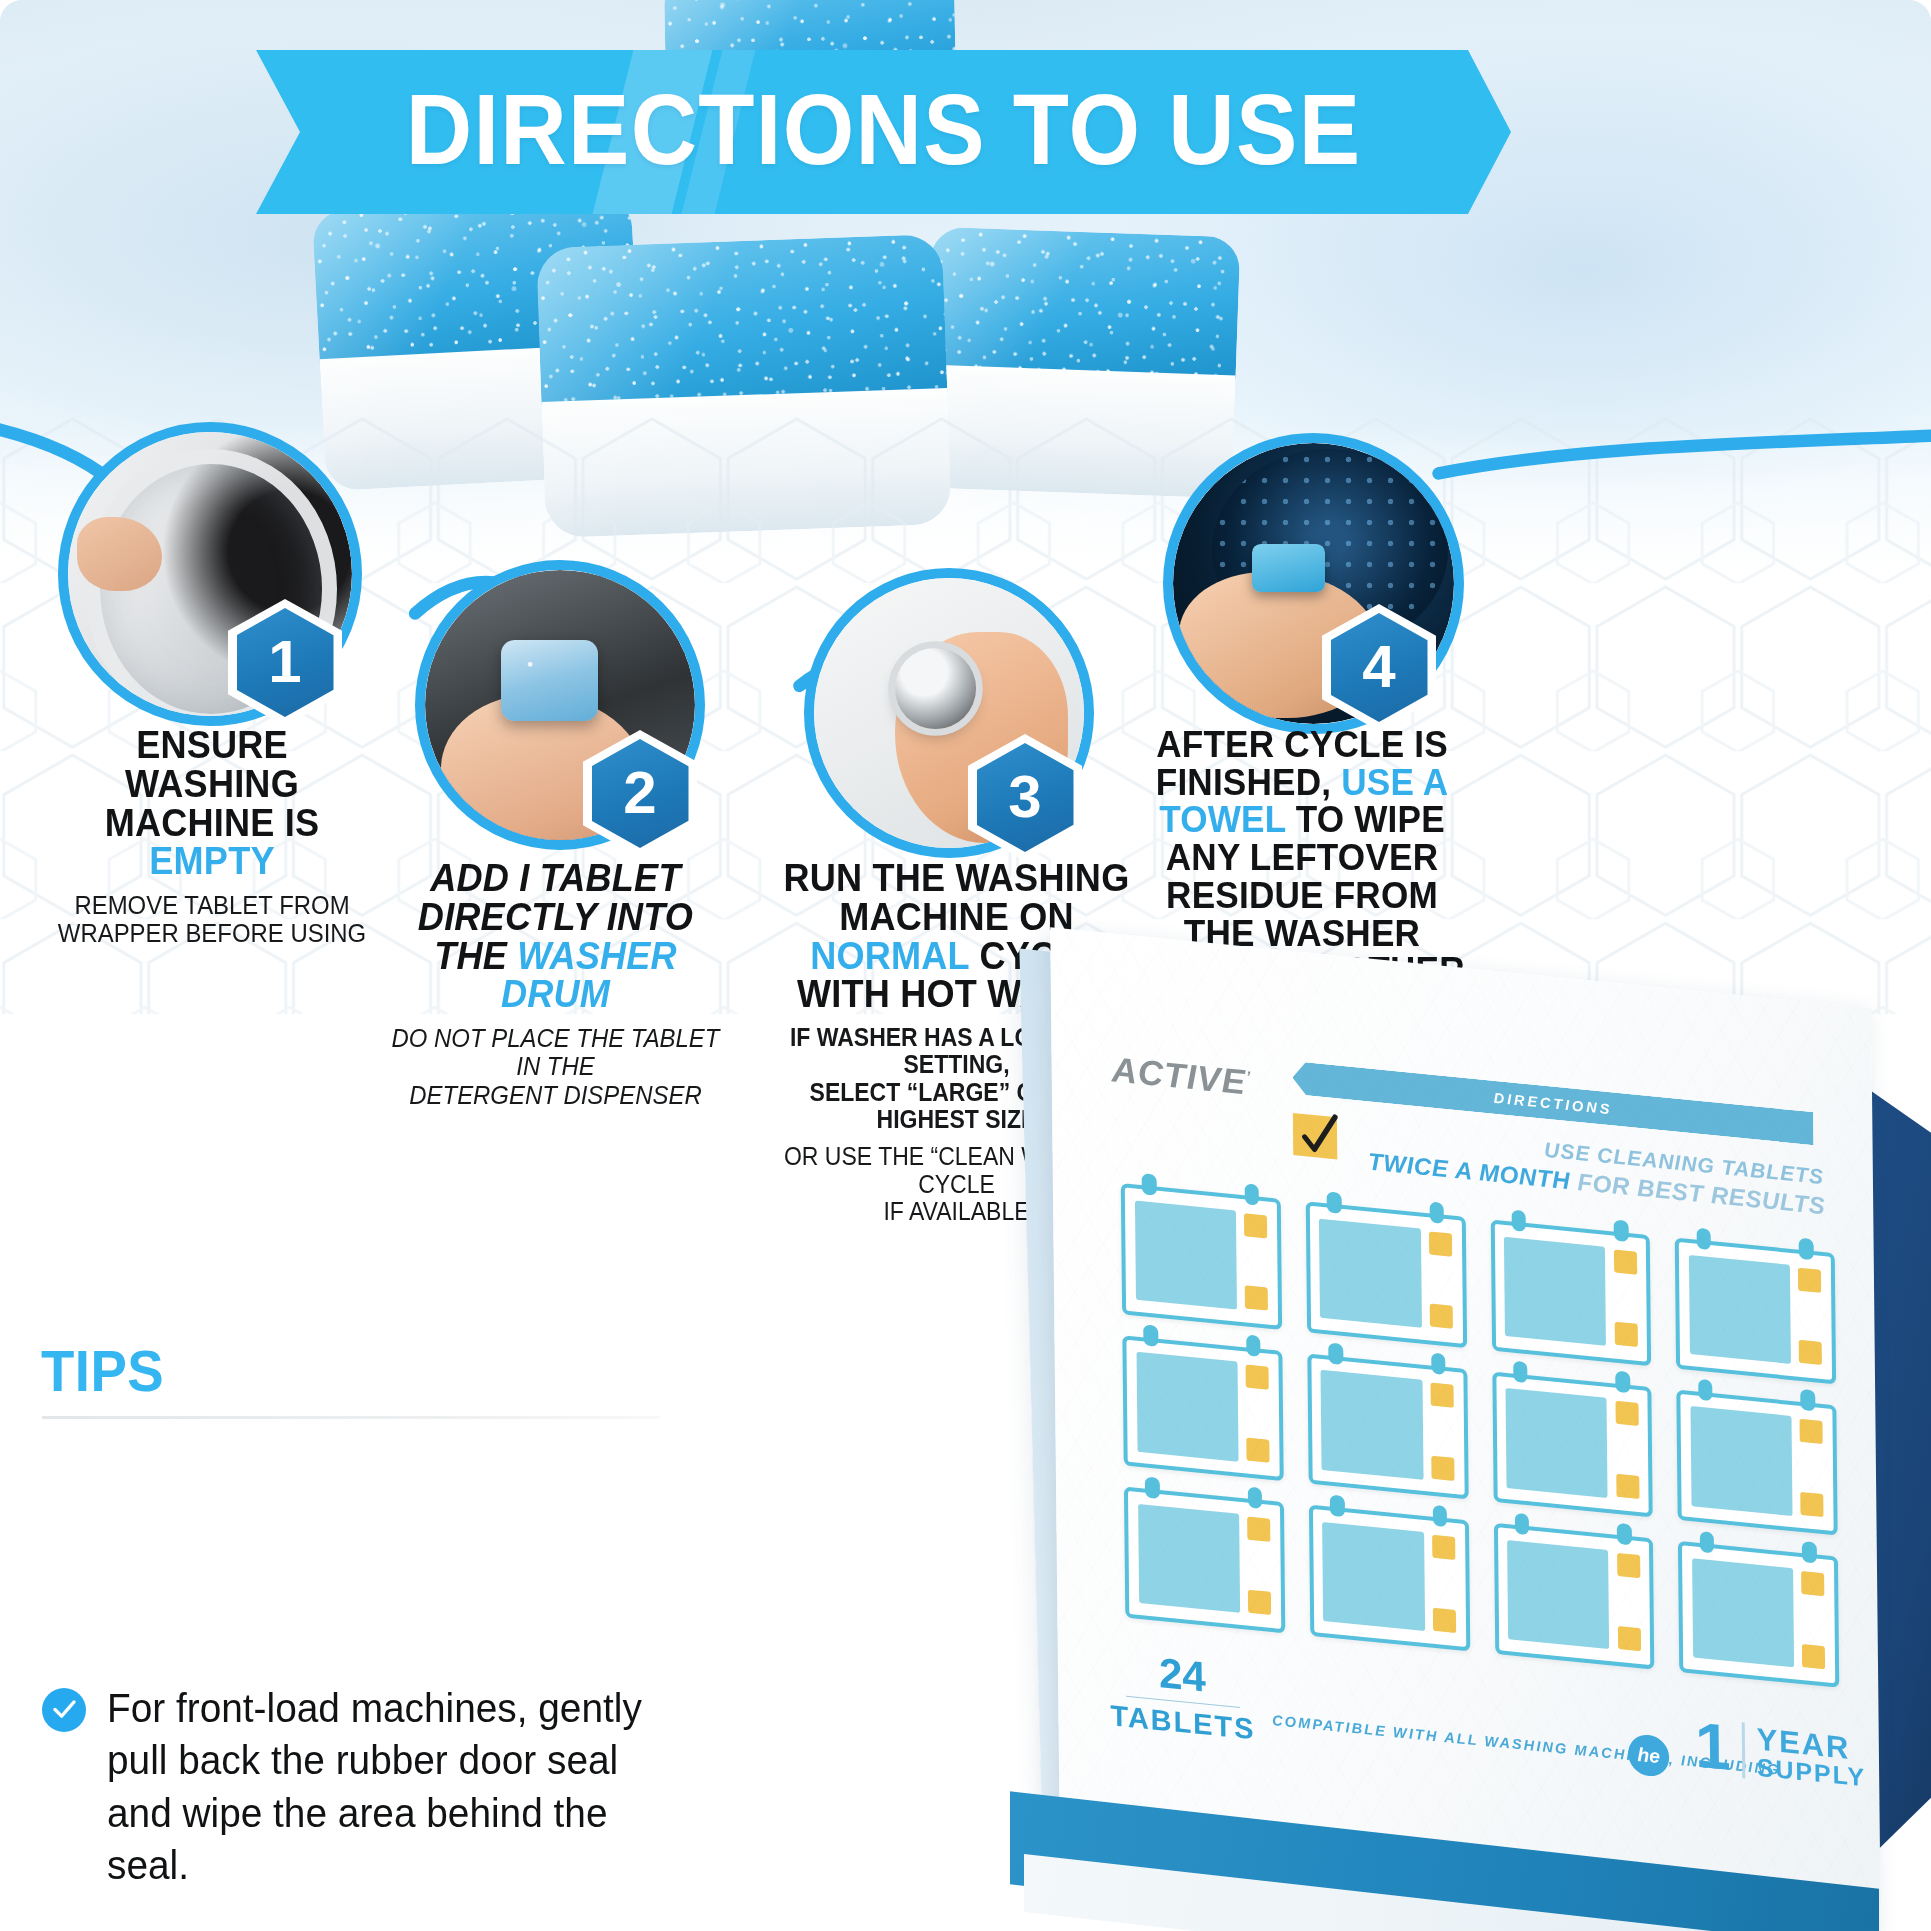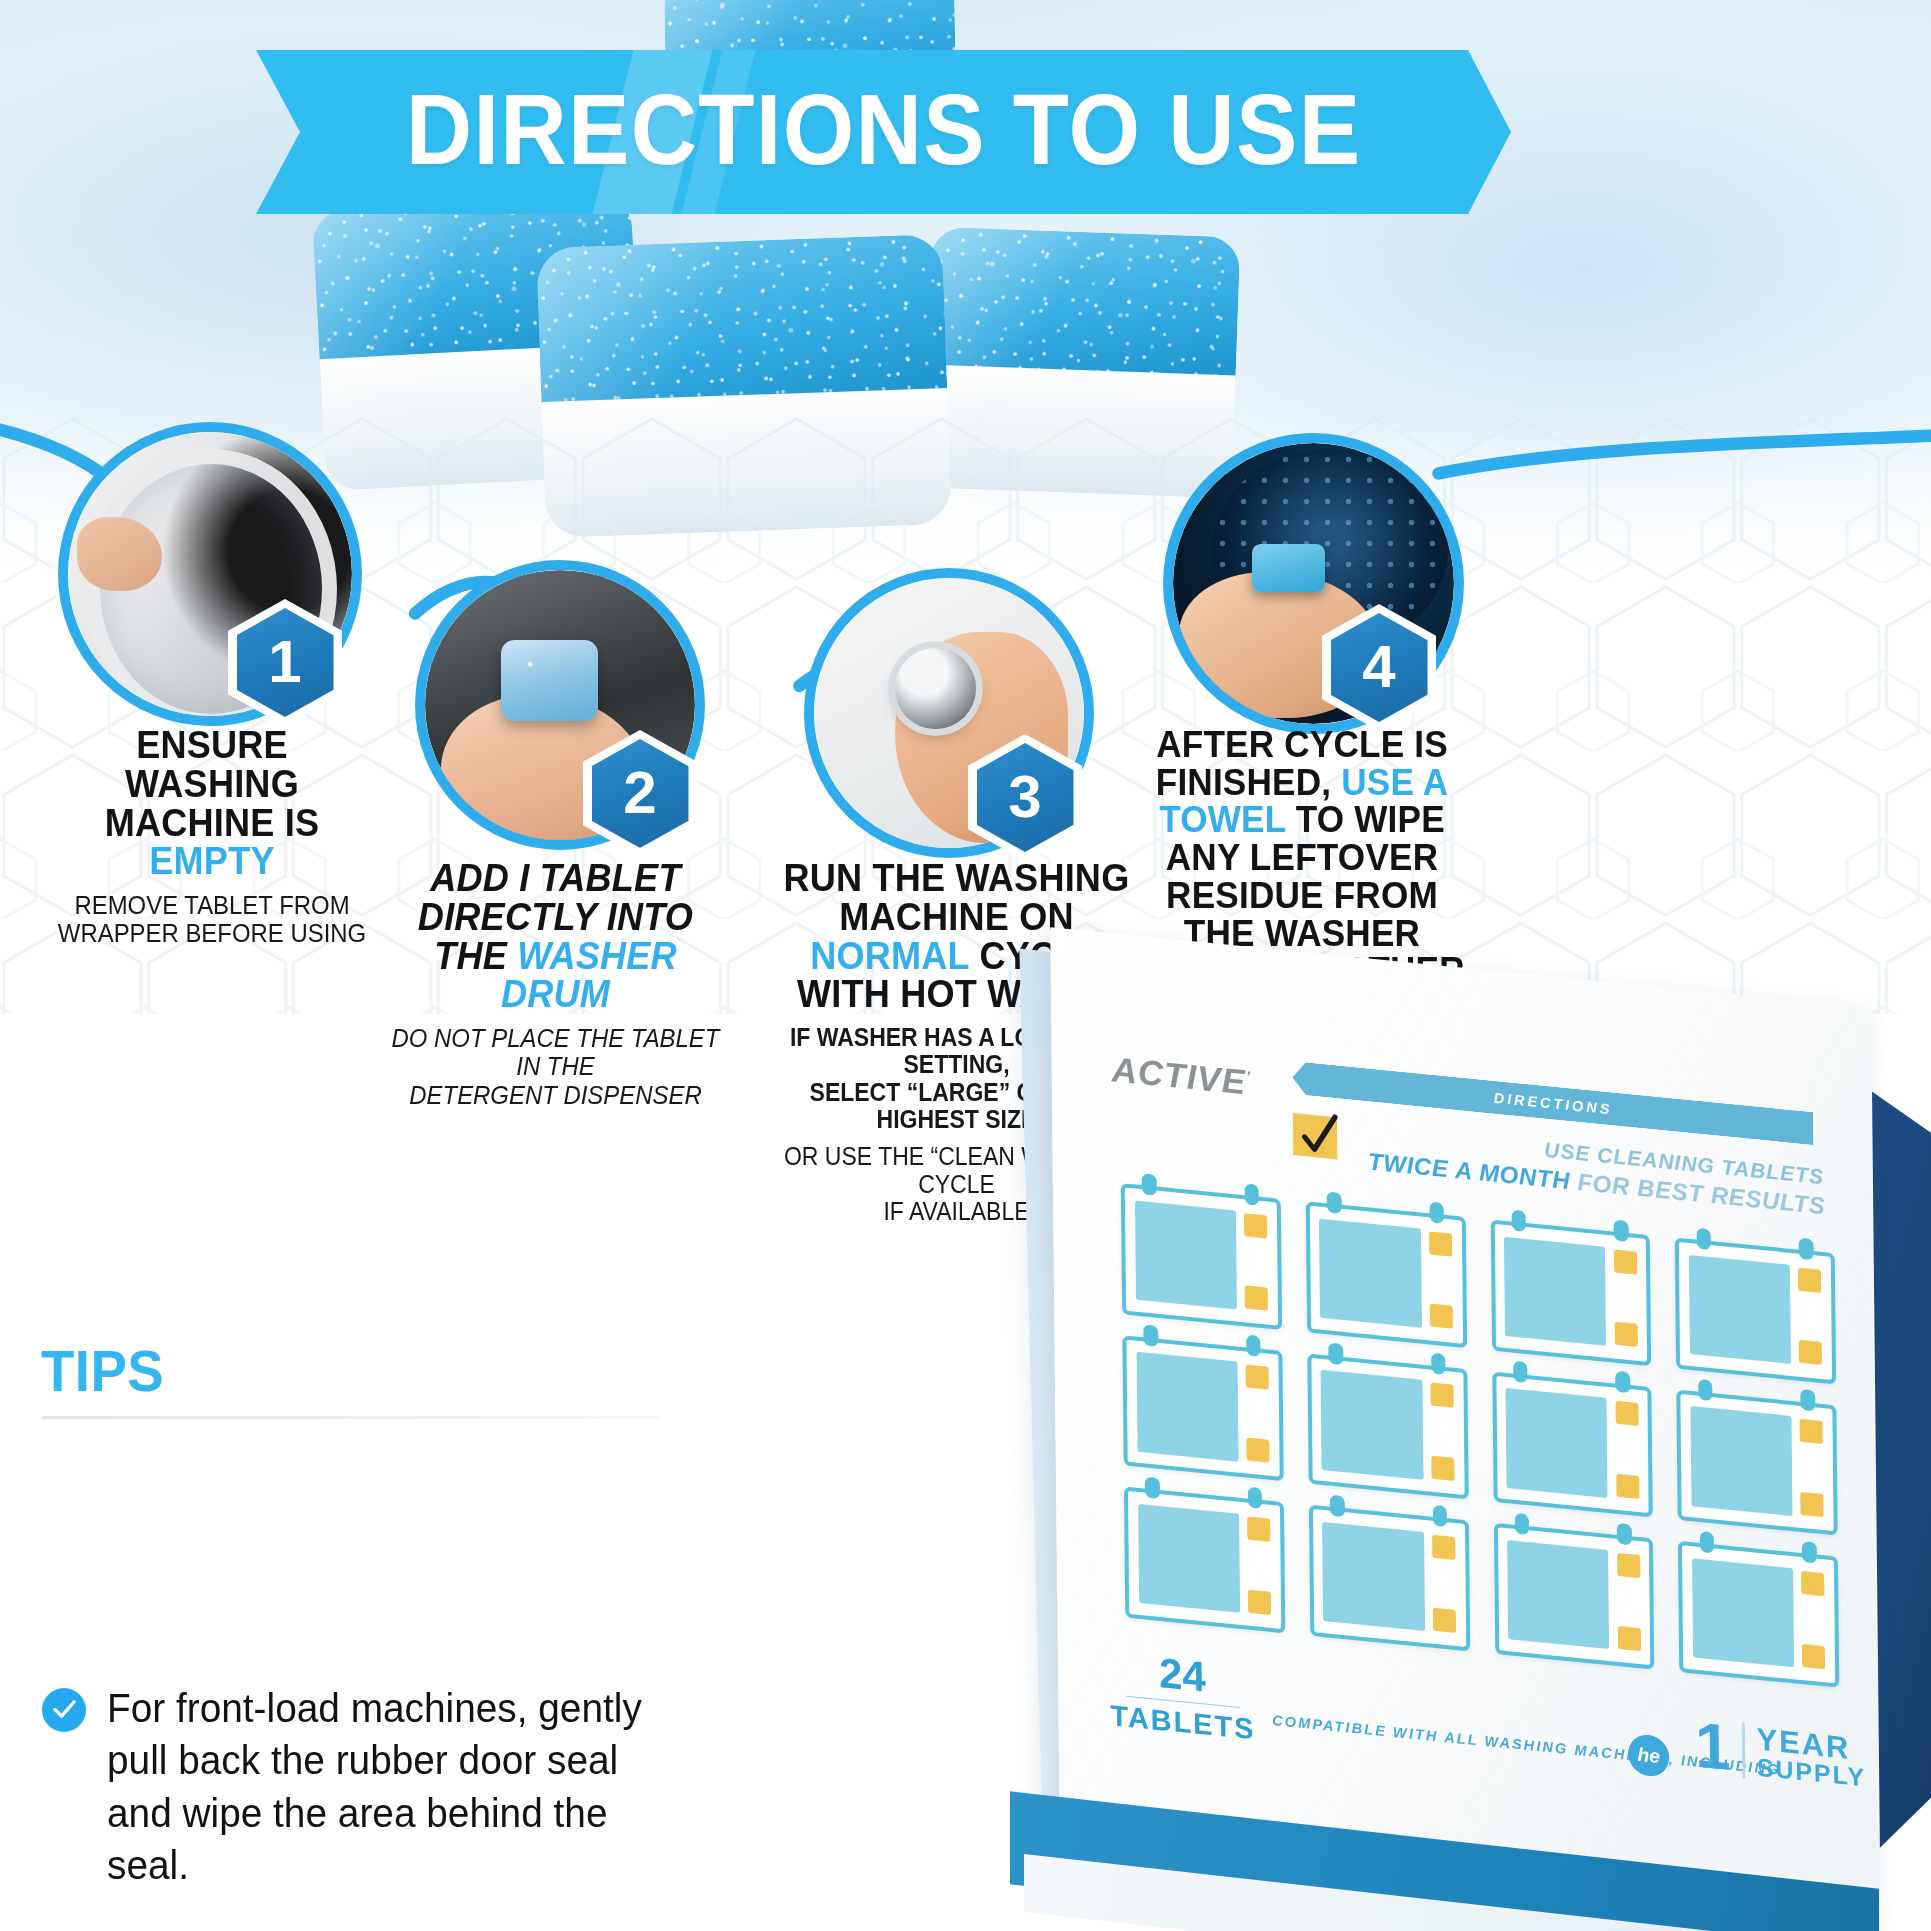--- a/index.html
+++ b/index.html
@@ -4,21 +4,21 @@
 <style>
   * { box-sizing: border-box; margin: 0; padding: 0; }
   html, body { width: 1931px; height: 1931px; overflow: hidden; }
   body {
     font-family: "Liberation Sans", sans-serif;
     background: #ffffff;
     position: relative;
   }
 
   
-  .stage { position: absolute; inset: 0; width: 1931px; height: 1931px; overflow: hidden; background:#fff; }
+  .stage { position: absolute; inset: 0; width: 1931px; height: 1931px; overflow: hidden; background:#fff;border-radius:22px; }
 
   .bg-photo {
     position: absolute; left: 0; top: 0; width: 1931px; height: 599px;
     background:
       radial-gradient(ellipse 60% 80% at 18% 40%, rgba(205,226,240,.95) 0%, rgba(226,240,249,.6) 45%, rgba(255,255,255,0) 75%),
       radial-gradient(ellipse 55% 90% at 82% 45%, rgba(203,226,243,.9) 0%, rgba(229,243,252,.55) 45%, rgba(255,255,255,0) 75%),
       linear-gradient(180deg, #dceaf4 0%, #e8f2fa 40%, #f4fafd 75%, #ffffff 100%);
   }
   .bg-photo::after{
     content:""; position:absolute; left:0; right:0; bottom:0; height:174px;

